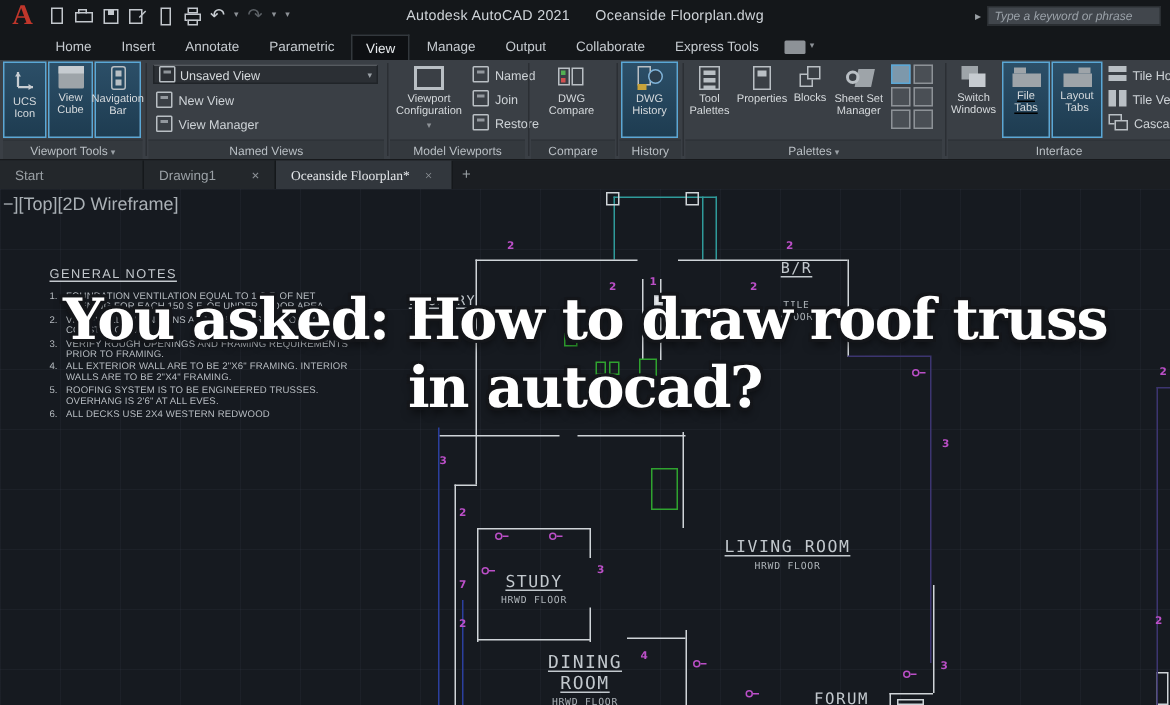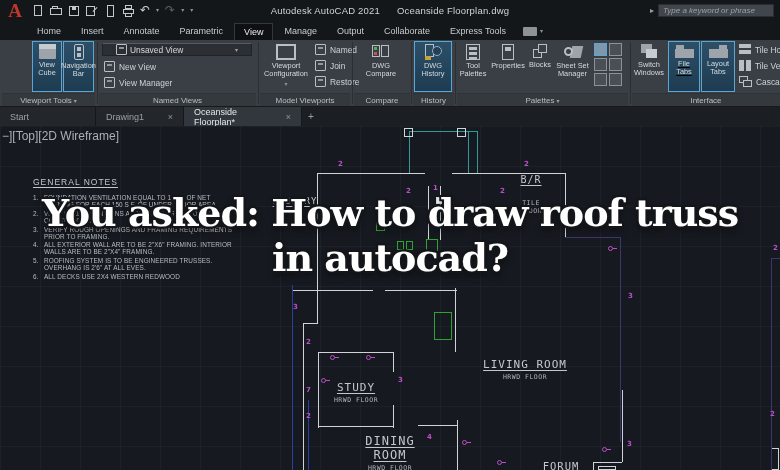--- a/index.html
+++ b/index.html
@@ -96,21 +96,21 @@
   .ic-tileh { width:12px; height:11px; position:relative; }
   .ic-tileh i { position:absolute; left:0; width:12px; height:4px; background:#b9bfc4; }
   .ic-tileh i.t2 { top:6px; }
   .ic-tilev { width:12px; height:11px; position:relative; }
   .ic-tilev i { position:absolute; top:0; width:5px; height:11px; background:#b9bfc4; }
   .ic-tilev i.t2 { left:7px; }
   .ic-casc { width:13px; height:11px; position:relative; }
   .ic-casc i { position:absolute; border:1px solid #b9bfc4; width:9px; height:7px; background:#3a3f45; }
   .ic-casc i.c2 { left:4px; top:4px; }
   .dd { display:flex; align-items:center; background:#2b2f34; border:1px solid #202428; border-top-color:#565b60;
-        height:13px; padding:0 13px; gap:3px; }
+        height:13px; padding:0 3px; gap:3px; }
   .dd .lbl { font-size:8.4px; color:#d6dadd; flex:1; }
   .dd .c { font-size:6px; color:#9aa0a5; }
   .smallgrid { position:absolute; display:grid; grid-template-columns:13px 13px; grid-auto-rows:13px; gap:2px; }
   .sg { border:1px solid #8d9297; background:#4a4f55; }
   .sg.hl { border-color:#5aa7d6; background:#7d98ab; }
   
   .filetabs { position:absolute; left:0; top:107px; width:780px; height:19px; background:#1b1e22; display:flex; align-items:stretch; }
   .ftab { display:flex; align-items:center; font-size:9px; color:#9aa0a5; background:#23272b;
           border-right:1px solid #15181b; padding:0 10px; gap:10px; }
   .ftab.first { width:96px; }
@@ -210,20 +210,28 @@
     <span class="rtab">Express Tools</span>
     <span class="tab-extra">
       <span class="box"></span>
       <span class="qcaret">▾</span>
     </span>
   </div>
 
   <div class="ribbon">
 
     <div class="panel" style="left:2px; width:93px;">
+      <div class="bigbtn hl" style="left:0; width:29px;">
+        <svg width="18" height="18" viewBox="0 0 18 18">
+          <path d="M4 14 L4 4 M4 14 L14 14" stroke="#c7ccd1" stroke-width="1.5" fill="none"></path>
+          <path d="M4 4 l-2 3 h4 z M14 14 l-3 -2 v4 z" fill="#c7ccd1"></path>
+        </svg>
+        <span class="lbl">UCS
+Icon</span>
+      </div>
       <div class="bigbtn hl" style="left:30px; width:30px;">
         <span class="ic-cube"></span>
         <span class="lbl">View
 Cube</span>
       </div>
       <div class="bigbtn hl" style="left:61px; width:31px;">
         <span class="ic-navbar"></span>
         <span class="lbl">Navigation
 Bar</span>
       </div>
@@ -401,21 +409,21 @@
   </div>
 
   <div class="filetabs">
     <div class="ftab first">
       <span>Start</span>
     </div>
     <div class="ftab" style="width:88px; justify-content:space-between;">
       <span>Drawing1</span>
       <span class="x">×</span>
     </div>
-    <div class="ftab active" style="width:118px; justify-content:flex-start;">
+    <div class="ftab active" style="width:118px; justify-content:flex-start;font-family:Liberation Serif, serif;">
       <span>Oceanside Floorplan*</span>
       <span class="x">×</span>
     </div>
     <div class="ftab-plus">+</div>
   </div>
 
   <div class="canvas">
     <div class="vplabel">−][Top][2D Wireframe]</div>
 
     <div class="hline tealline" style="left:409px; top:5px;  width:69px;"></div>

